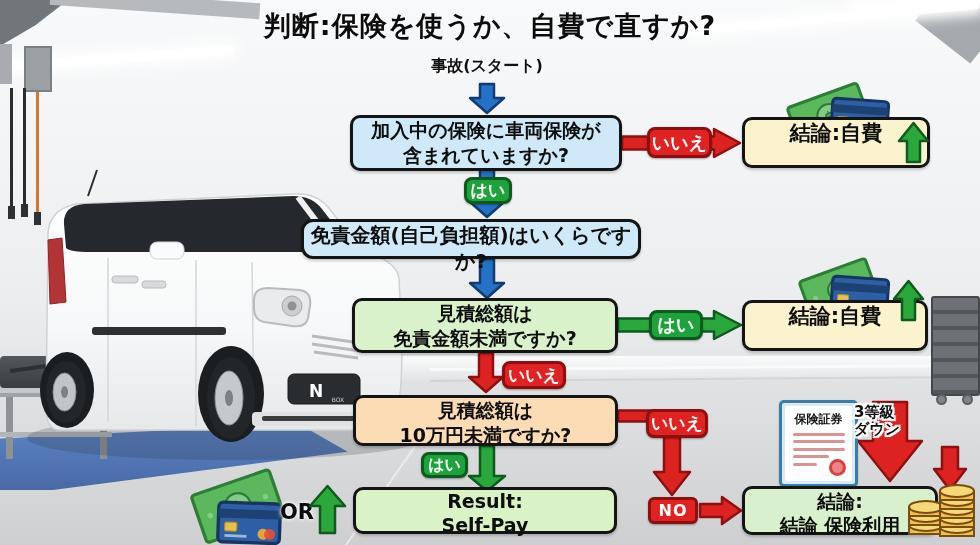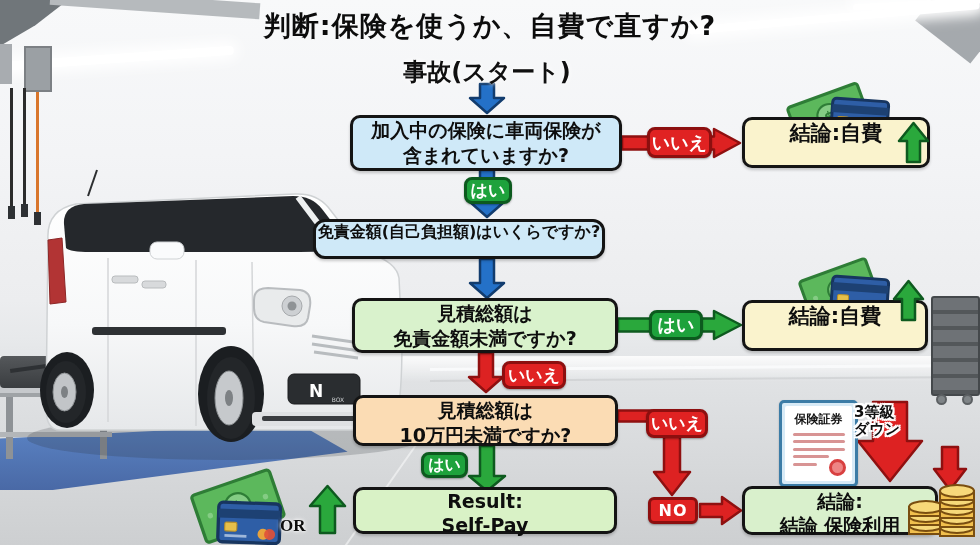--- a/index.html
+++ b/index.html
@@ -39,44 +39,44 @@
   .layer{position:absolute;left:0;top:0;width:980px;height:545px;}
   .car-layer{z-index:1;}
   .mid-layer{z-index:2;}
   .top-layer{z-index:5;pointer-events:none;}
   
   .box{position:absolute;z-index:3;border:3px solid #141414;border-radius:10px;
        display:flex;flex-direction:column;justify-content:space-between;align-items:center;
        text-align:center;font-weight:800;color:#0e0e0e;line-height:1.3;
        box-shadow:0 2px 3px rgba(0,0,0,.2);}
   .q1{left:350px;top:115px;width:272px;height:56px;background:#cfe9f8;font-size:19px;}
-  .q2{left:301px;top:219px;width:292px;height:40px;background:#cfe9f8;font-size:16px;border-radius:12px;margin-left:12px;}
+  .q2{left:301px;top:219px;width:340px;height:40px;background:#cfe9f8;font-size:20px;border-radius:12px;}
   .q3{left:352px;top:298px;width:266px;height:55px;background:#d9f2cc;font-size:19px;}
   .q4{left:353px;top:395px;width:265px;height:51px;background:#fbdcb4;font-size:19px;}
   .yellow1{left:742px;top:117px;width:188px;height:51px;background:#faf3cd;font-size:21px;}
   .yellow2{left:742px;top:300px;width:186px;height:51px;background:#faf3cd;font-size:21px;}
   .result{left:353px;top:487px;width:264px;height:47px;background:#d9f2c6;font-size:19px;line-height:1.25;}
   .final{left:742px;top:486px;width:196px;height:49px;background:#d9f0cc;font-size:19px;line-height:1.28;}
   
   .lbl{position:absolute;z-index:4;display:flex;align-items:center;justify-content:center;
        color:#fff;font-weight:800;border-radius:8px;box-shadow:0 1px 2px rgba(0,0,0,.35);}
   .yes{background:#1ea23c;border:3px solid #0c5a1e;}
   .no{background:#e02222;border:3px solid #8d0f0f;}
   .yes1{left:464px;top:177px;width:48px;height:27px;font-size:17px;}
   .yes2{left:649px;top:310px;width:54px;height:30px;font-size:18px;}
   .yes3{left:421px;top:452px;width:47px;height:26px;font-size:16px;}
   .no1{left:647px;top:127px;width:65px;height:31px;font-size:18px;}
   .no2{left:502px;top:361px;width:64px;height:28px;font-size:17px;}
   .no3{left:646px;top:409px;width:62px;height:29px;font-size:17px;}
   .noen{left:648px;top:497px;width:50px;height:27px;font-size:16px;border-radius:6px;letter-spacing:1px;}
   
   .title{left:0;right:0;top:8px;text-align:center;font-size:27px;font-weight:800;color:#0c0c0c;letter-spacing:1px;z-index:3;}
-  .start{left:377px;top:56px;width:220px;text-align:center;font-size:24px;font-weight:800;color:#101010;z-index:3;
+  .start{left:377px;top:56px;width:220px;text-align:center;font-size:16px;font-weight:800;color:#101010;z-index:3;
          text-shadow:0 0 3px #fff,0 0 6px #fff;}
-  .or{left:280px;top:516px;font-size:17px;font-weight:800;color:#0c0c0c;z-index:3;text-shadow:0 0 3px #fff,0 0 5px #fff;font-family:Liberation Serif, serif;}
+  .or{left:280px;top:500px;font-size:21px;font-weight:800;color:#0c0c0c;z-index:3;text-shadow:0 0 3px #fff,0 0 5px #fff;}
   .rank{left:854px;top:404px;width:74px;font-size:15px;line-height:1.15;font-weight:800;color:#101010;z-index:5;
         text-shadow:-2px -2px 0 #fff,2px -2px 0 #fff,-2px 2px 0 #fff,2px 2px 0 #fff,0 -2px 0 #fff,0 2px 0 #fff,-2px 0 0 #fff,2px 0 0 #fff;}
   
   .doc{left:779px;top:400px;width:79px;height:87px;z-index:2;background:#d7eaf6;border:3px solid #3c7ca6;border-radius:5px;box-shadow:0 1px 2px rgba(0,0,0,.25);}
   .doc-paper{position:absolute;left:3px;top:3px;right:3px;bottom:3px;background:#ffffff;border-radius:2px;}
   .doc-title{margin-top:5px;text-align:center;font-size:12px;font-weight:800;color:#111;}
   .doc-line{height:3px;background:#d89494;margin:4.5px 8px 0;border-radius:2px;}
   .doc-seal{position:absolute;right:6px;bottom:5px;width:17px;height:17px;border-radius:50%;background:#ee8585;border:3px solid #d84040;}
 </style>
 </head>

